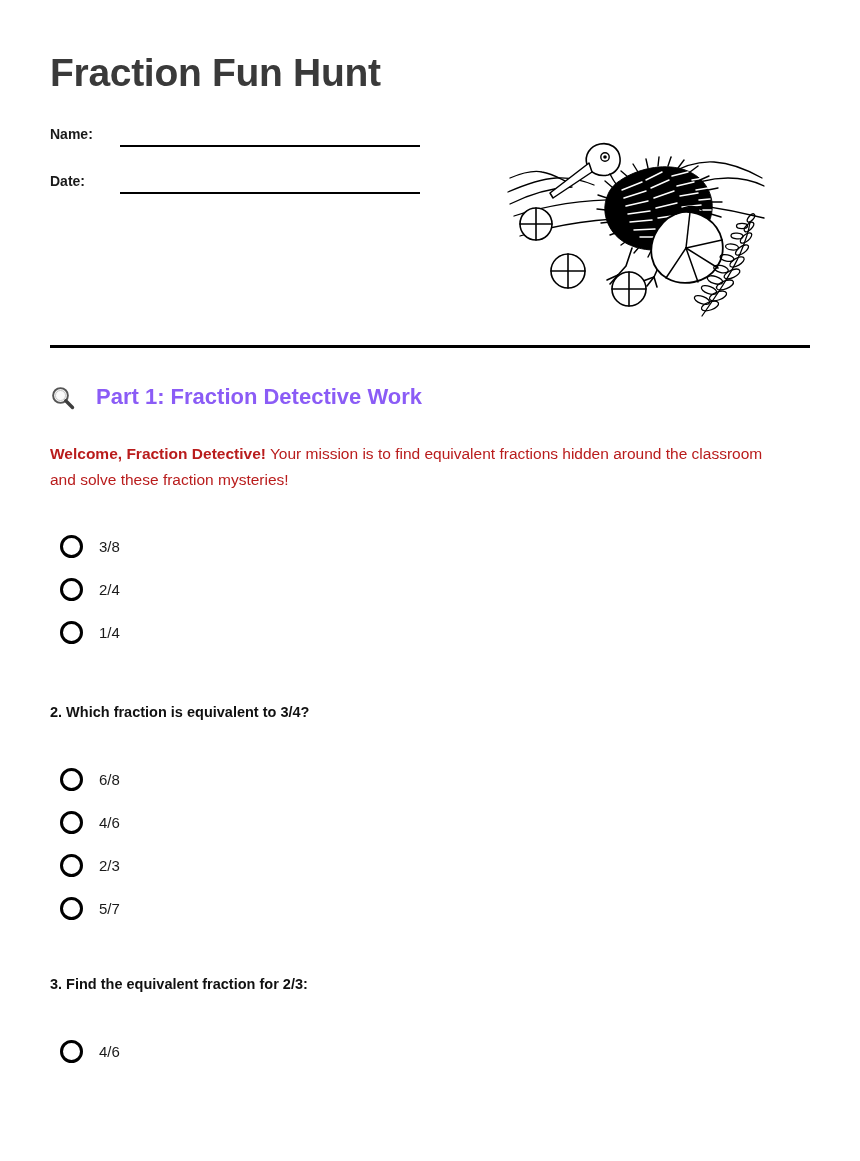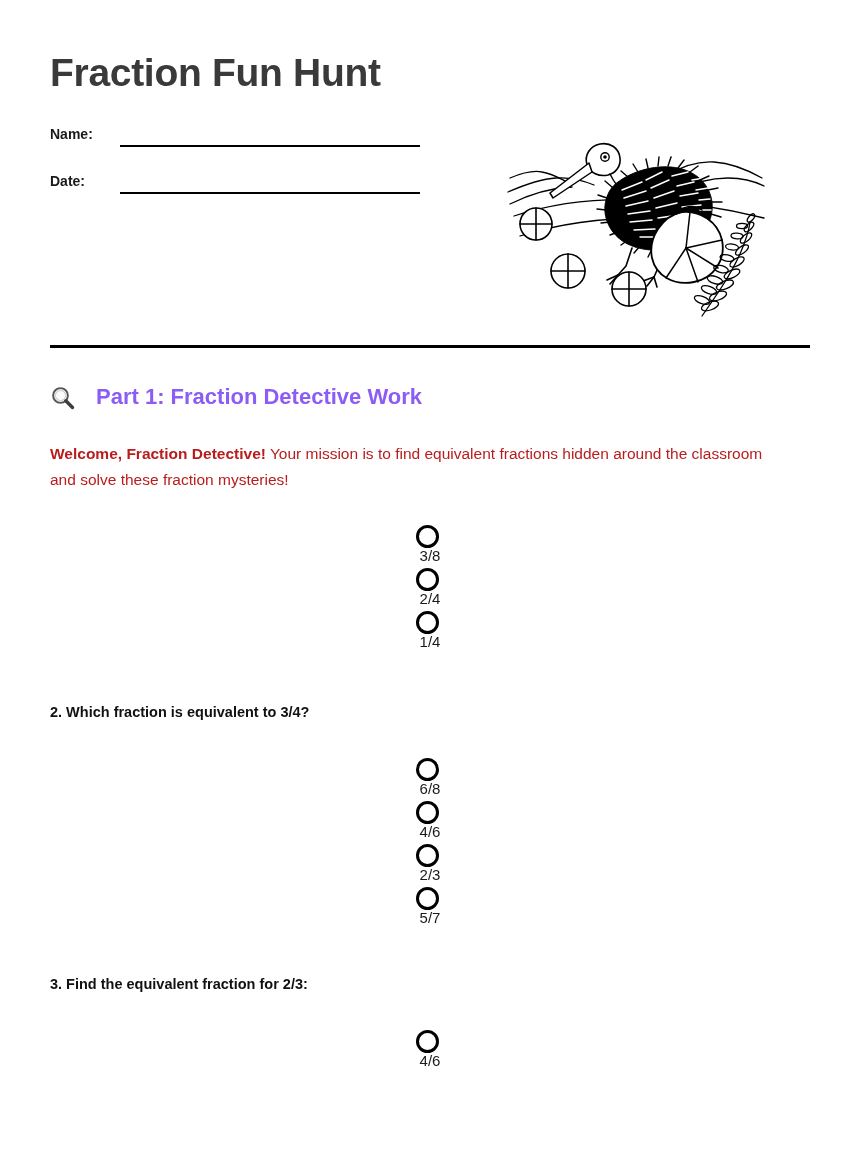--- a/index.html
+++ b/index.html
@@ -122,21 +122,20 @@
     margin: 0 0 38px 0;
   }
   .q-gap-2 { margin-top: 50px; }
   .q-gap-3 { margin-top: 46px; }
 
   .options { margin: 0; padding: 0; list-style: none; }
   .option-row {
     display: flex;
     align-items: center;
     height: 43px;
-    flex-direction: column;
   }
   .option-bullet {
     width: 23px;
     height: 23px;
     border: 3px solid #000000;
     border-radius: 50%;
     box-sizing: border-box;
     margin-left: 10px;
     margin-right: 16px;
     flex: none;

